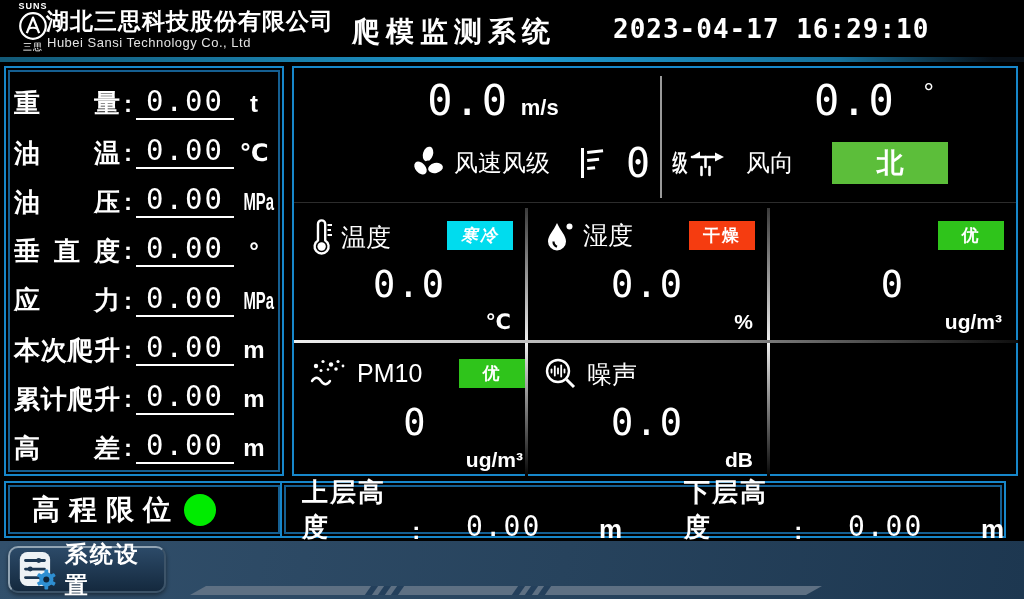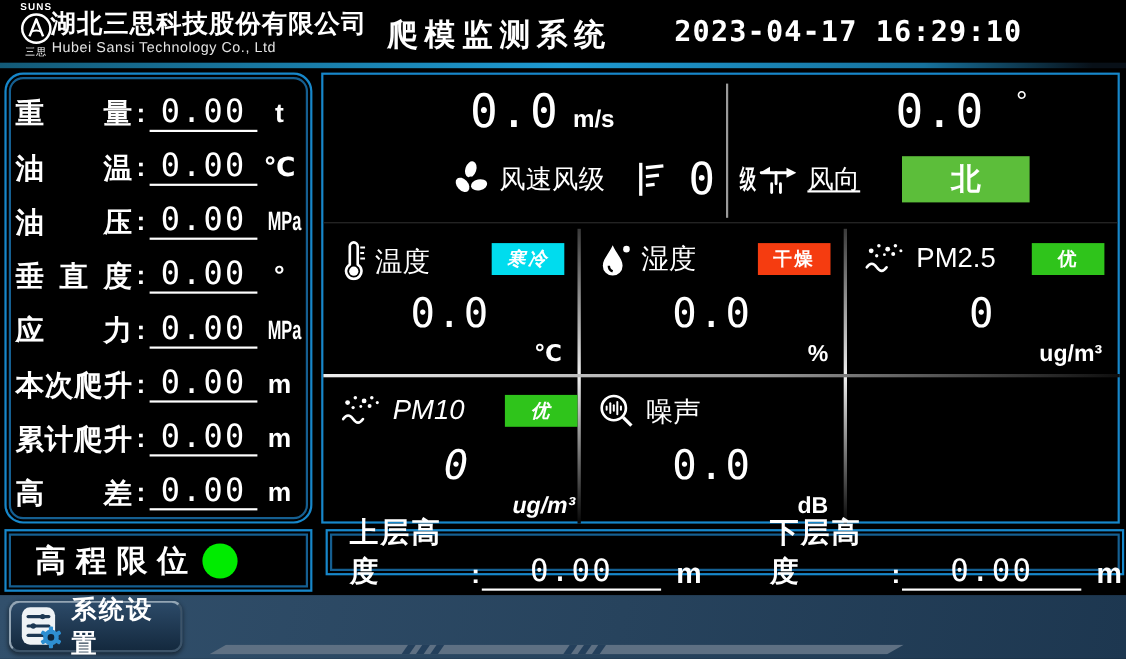--- a/index.html
+++ b/index.html
@@ -20,21 +20,21 @@
   #datetime { position:absolute; left:613px; top:14px; font-size:26px; font-weight:bold;
               font-family:"DejaVu Sans Mono",monospace; letter-spacing:1px; }
   #header-underline { position:absolute; left:0; top:57px; width:1024px; height:5px;
      background:linear-gradient(to right,#135a77,#1e9ad2 50%,#16719c 82%,#081018 97%); }
 
   
   .bluebox { border:2px solid #1787ca; background:#000;
              box-shadow: inset 0 0 0 2px #000, inset 0 0 0 4px #155f91; }
 
   
-  #sidebar { left:4px; top:66px; width:280px; height:410px;border-radius:17px; }
+  #sidebar { left:4px; top:66px; width:280px; height:410px; }
   #sidebar-rows { position:absolute; inset:6px 8px; display:flex; flex-direction:column; justify-content:space-around; }
   .srow { display:flex; align-items:flex-end; height:42px; }
   .srow .lbl { width:106px; font-size:26px; font-weight:bold; text-align:justify; text-align-last:justify; line-height:1.2; }
   .srow .colon { width:16px; font-size:24px; font-weight:bold; text-align:center; padding-bottom:2px; }
   .srow .val { flex:1; text-align:center; border-bottom:2px solid #fff; font-size:29px; padding-bottom:0; }
   .srow .unit { width:40px; text-align:center; font-size:24px; font-weight:bold; padding-bottom:2px; }
   .cond { display:inline-block; transform:scaleX(.62); transform-origin:center; }
 
   
   #elev-box { left:4px; top:481px; width:280px; height:57px; display:flex; align-items:center; }
@@ -52,21 +52,21 @@
   #wind-speed-row2 { position:absolute; left:0; top:72px; width:100%; display:flex; align-items:center; justify-content:flex-end; }
   #wind-speed-row2 .wlabel { font-size:24px; margin-left:8px; }
   #wind-level-val { font-size:40px; margin-left:22px; }
   #wind-level-unit { font-size:24px; font-weight:bold; margin-left:16px; }
   #flag-icon { margin-left:28px; }
 
   #wind-dir { position:absolute; left:368px; top:0; width:356px; height:134px; }
   #wind-dir .big-line { transform:translateX(34px); }
   .deg-sup { font-size:26px; vertical-align:14px; margin-left:16px; font-family:"Liberation Sans",sans-serif; }
   #wind-dir-row2 { position:absolute; left:0; top:72px; width:100%; height:46px; display:flex; align-items:center; }
-  #wind-dir-row2 .wlabel { font-size:24px; margin-left:10px;text-decoration:underline; }
+  #wind-dir-row2 .wlabel { font-size:24px; margin-left:22px; }
   #wind-dir-badge { margin-left:38px; width:116px; height:42px; font-size:27px; font-weight:bold;
                     text-align:center; line-height:42px; color:#fff; }
   #vane-icon { margin-left:26px; }
 
   
   .vdiv { position:absolute; width:3px; top:140px; height:268px;
           background:linear-gradient(to bottom,#3a3a3a,#f0f0f0 50%,#060606); }
   #vdiv1 { left:231px; } #vdiv2 { left:473px; }
   #hdiv { position:absolute; left:0; top:272px; width:724px; height:3px;
           background:linear-gradient(to right,#efefef,#9a9a9a 55%,#0e0e0e); }
@@ -74,21 +74,21 @@
   
   .cell { position:absolute; height:135px;padding-left:40px; }
   .cell-head { position:absolute; left:16px; top:14px; display:flex; align-items:center; }
   .cell-head .clabel { font-size:25px; margin-left:9px; }
   .badge { position:absolute; right:12px; top:16px; width:66px; height:29px; font-size:17px;
            font-weight:bold; text-align:center; line-height:29px; letter-spacing:2px; }
   .cell-val { position:absolute; left:0; width:100%; top:58px; text-align:center; font-size:37px; }
   .cell-unit { position:absolute; right:14px; bottom:6px; font-size:21px; font-weight:bold; }
 
   
-  #bottom-bar { left:296px; top:481px; width:726px; height:42px; display:flex; align-items:center; }
+  #bottom-bar { left:280px; top:481px; width:726px; height:57px; display:flex; align-items:center; }
   .hgroup { display:flex; align-items:flex-end; }
   .hgroup .hlabel { font-size:26px; font-weight:bold; letter-spacing:2px; }
   .hgroup .hcolon { font-size:24px; font-weight:bold; margin:0 2px 0 2px; }
   .hgroup .hval { width:168px; text-align:center; border-bottom:2px solid #fff; font-size:28px; }
   .hgroup .hunit { font-size:26px; font-weight:bold; margin-left:14px; }
   #hgroup-upper { margin-left:20px; }
   #hgroup-lower { margin-left:62px; }
 
   
   #footer { position:absolute; left:0; top:541px; width:1024px; height:58px;
@@ -259,42 +259,26 @@
         <circle cx="25.5" cy="6.5" r="3" fill="#fff"></circle>
       </svg>
       <span class="clabel">湿度</span>
     </div>
     <div class="badge" style="background-color: rgb(245, 60, 16);">干燥</div>
     <div class="cell-val num">0.0</div>
     <div class="cell-unit">%</div>
   </div>
 
   <div class="cell" style="left:476px;top:137px;width:246px;">
-    <div class="cell-head">
-      <svg width="38" height="32" viewBox="0 0 38 32">
-        <g fill="#fff">
-          <circle cx="6" cy="9" r="2.2"></circle>
-            <circle cx="13" cy="4.5" r="1.6"></circle>
-            <circle cx="21" cy="7.5" r="2.2"></circle>
-          <circle cx="28" cy="4.5" r="1.6"></circle>
-            <circle cx="33" cy="9" r="1.4"></circle>
-            <circle cx="11" cy="13.5" r="1.5"></circle>
-          <circle cx="18" cy="12.5" r="1.3"></circle>
-            <circle cx="26" cy="12" r="1.8"></circle>
-        </g>
-        <path d="M2 24 q4.5 -6.5 9 0 q4.5 6.5 9 0" stroke="#fff" stroke-width="2.4" fill="none" stroke-linecap="round"></path>
-      </svg>
-      <span class="clabel">PM2.5</span>
-    </div>
     <div class="badge" style="background-color: rgb(47, 196, 27);">优</div>
     <div class="cell-val num">0</div>
     <div class="cell-unit">ug/m³</div>
   </div>
 
-  <div class="cell" style="left:0;top:275px;width:243px;font-style:italic;">
+  <div class="cell" style="left:0;top:275px;width:243px;">
     <div class="cell-head">
       <svg width="38" height="32" viewBox="0 0 38 32">
         <g fill="#fff">
           <circle cx="6" cy="9" r="2.2"></circle>
             <circle cx="13" cy="4.5" r="1.6"></circle>
             <circle cx="21" cy="7.5" r="2.2"></circle>
           <circle cx="28" cy="4.5" r="1.6"></circle>
             <circle cx="33" cy="9" r="1.4"></circle>
             <circle cx="11" cy="13.5" r="1.5"></circle>
           <circle cx="18" cy="12.5" r="1.3"></circle>

